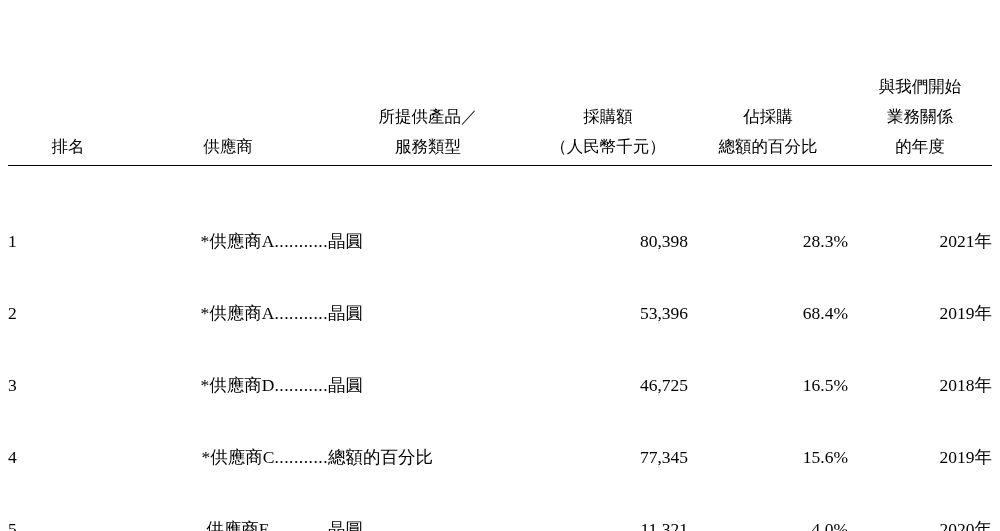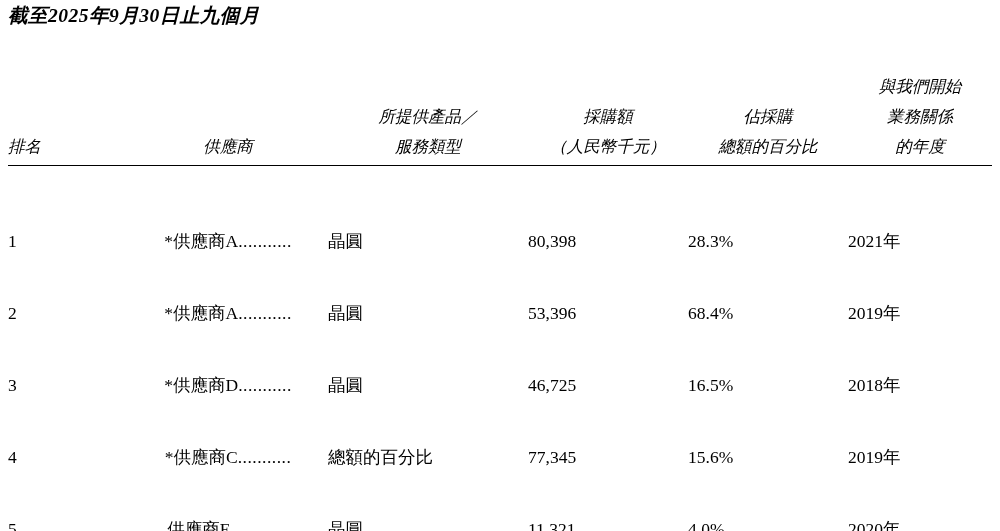--- a/index.html
+++ b/index.html
@@ -55,71 +55,69 @@
 
   thead th {
     text-align: center;
     font-size: 16.5px;
     line-height: 30px;
     padding-bottom: 1px;
   }
   thead th .hdr-line {
     display: block;
     white-space: nowrap;
-    font-style: italic;
   }
   thead tr.head-row th {
     border-bottom: 1.2px solid #000;
     padding-bottom: 3px;
   }
   thead th.hdr-rank {
-    text-align: left;
+    text-align: center;
   }
   .spacer-row td {
     height: 14px;
     font-size: 0;
     line-height: 0;
   }
   tbody td {
     height: 72px;
     font-size: 17.5px;
     line-height: 1.2;
     vertical-align: top;
     padding-top: 16px;
   }
   td.cell-rank {
     text-align: left;
     padding-left: 2px;
   }
   td.cell-supplier {
-    text-align: center;
+    text-align: right;
     padding-left: 128px;
     white-space: nowrap;
   }
   td.cell-product {
     text-align: left;
     padding-left: 2px;
     white-space: nowrap;
     margin-left: 33px;
   }
   td.cell-amount,
   td.cell-pct,
   td.cell-year {
-    text-align: left;
+    text-align: right;
   }
   .dots {
     letter-spacing: 0.5px;
   }
 </style>
 </head>
 <body>
 
 <div class="page">
 
-  <div class="doc-heading">截至2025年9月30日止九個月</div>
 
   <table class="supplier-table">
     <colgroup>
       <col class="col-rank">
       <col class="col-supp">
       <col class="col-prod">
       <col class="col-amount">
       <col class="col-pct">
       <col class="col-year">
     </colgroup>

